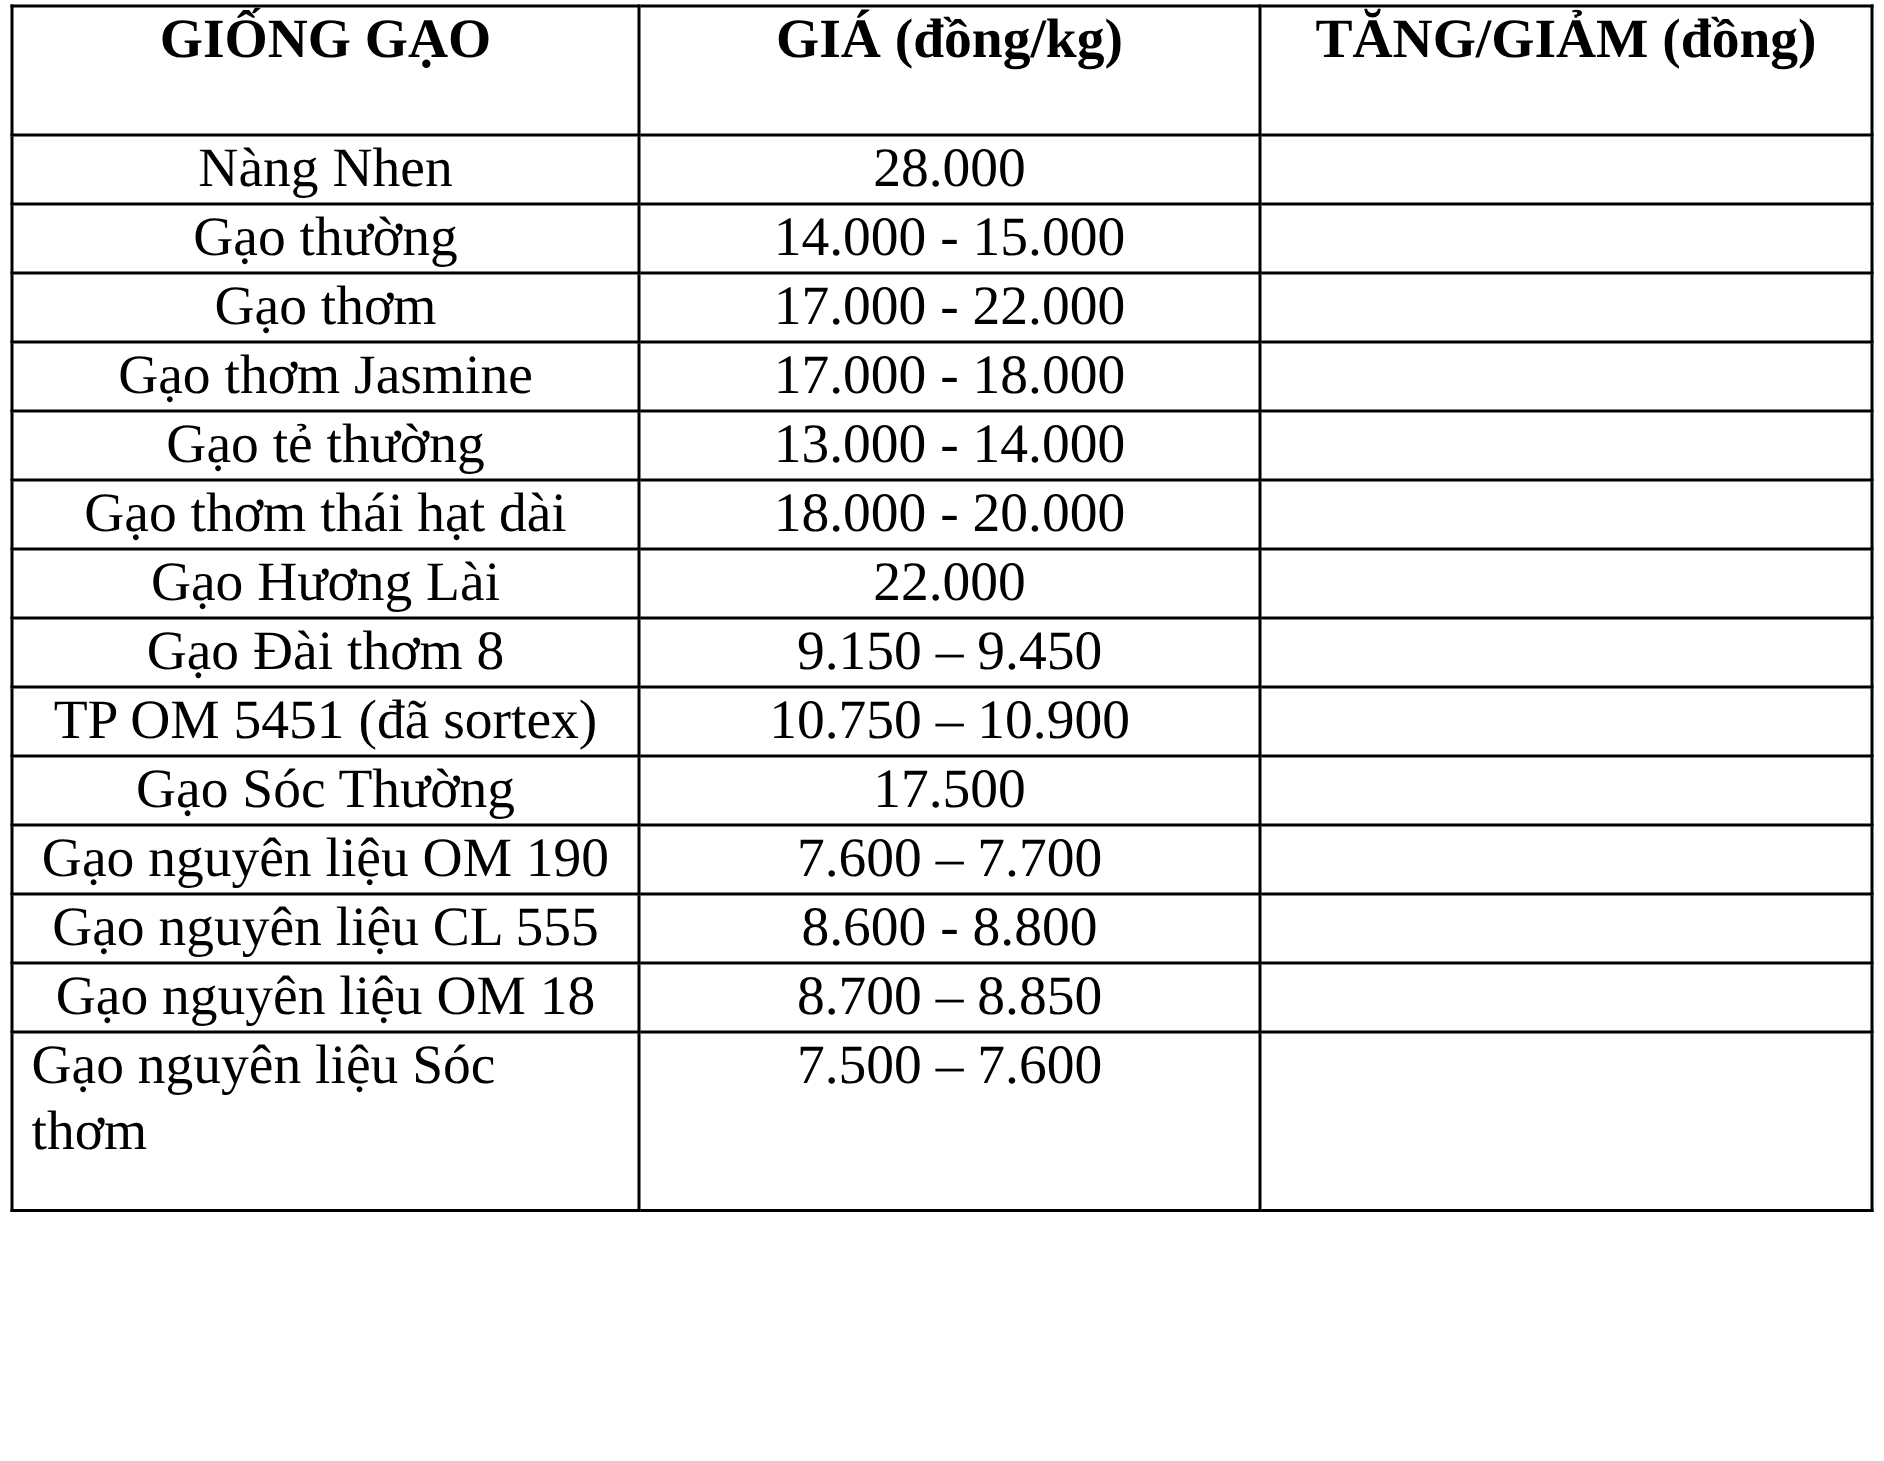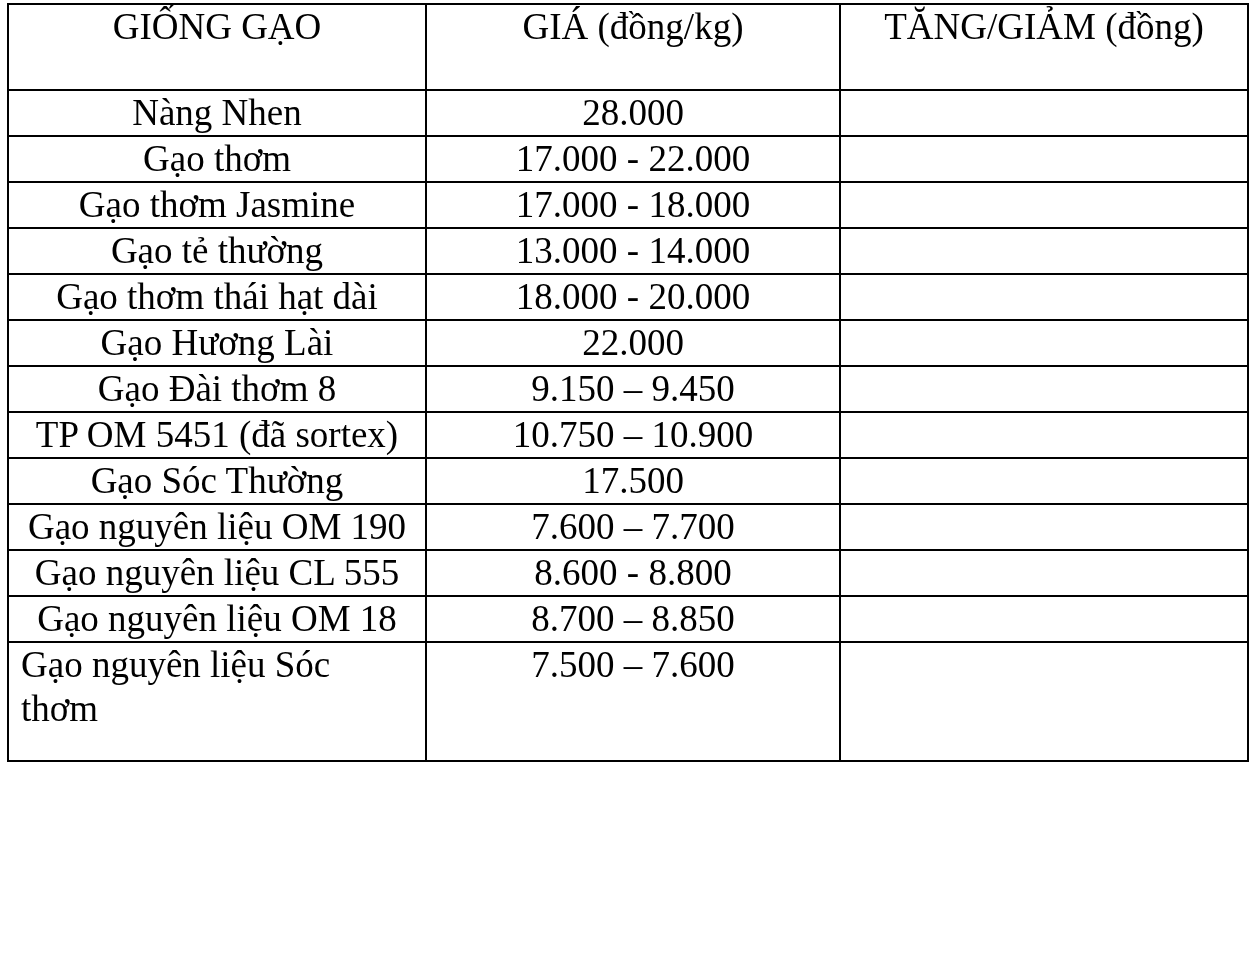--- a/index.html
+++ b/index.html
@@ -23,21 +23,21 @@
     border: 2px solid #000000;
     vertical-align: top;
     font-size: 37px;
     line-height: 44px;
     padding: 0 12px;
     color: #000000;
     text-align: center;
     overflow: hidden;
   }
   .price-table th {
-    font-weight: normal;
+    font-weight: bold;
     height: 84px;
     margin-top: 20px;
   }
   tr.r-std  td { height: 44px; }
   tr.r-double td { height: 88px; }
   tr.r-tall td { height: 117px; }
   td.cell-left { text-align: left; }
 </style>
 </head>
 <body>
@@ -52,20 +52,25 @@
     <tr>
       <th>GIỐNG GẠO</th>
       <th>GIÁ (đồng/kg)</th>
       <th>TĂNG/GIẢM (đồng)</th>
     </tr>
   </thead>
   <tbody>
     <tr class="r-std">
       <td>Nàng Nhen</td>
       <td>28.000</td>
+      <td></td>
+    </tr>
+    <tr class="r-std">
+      <td>Gạo thường</td>
+      <td>14.000 - 15.000</td>
       <td></td>
     </tr>
     <tr class="r-std">
       <td>Gạo thơm</td>
       <td>17.000 - 22.000</td>
       <td></td>
     </tr>
     <tr class="r-std">
       <td>Gạo thơm Jasmine</td>
       <td>17.000 - 18.000</td>

